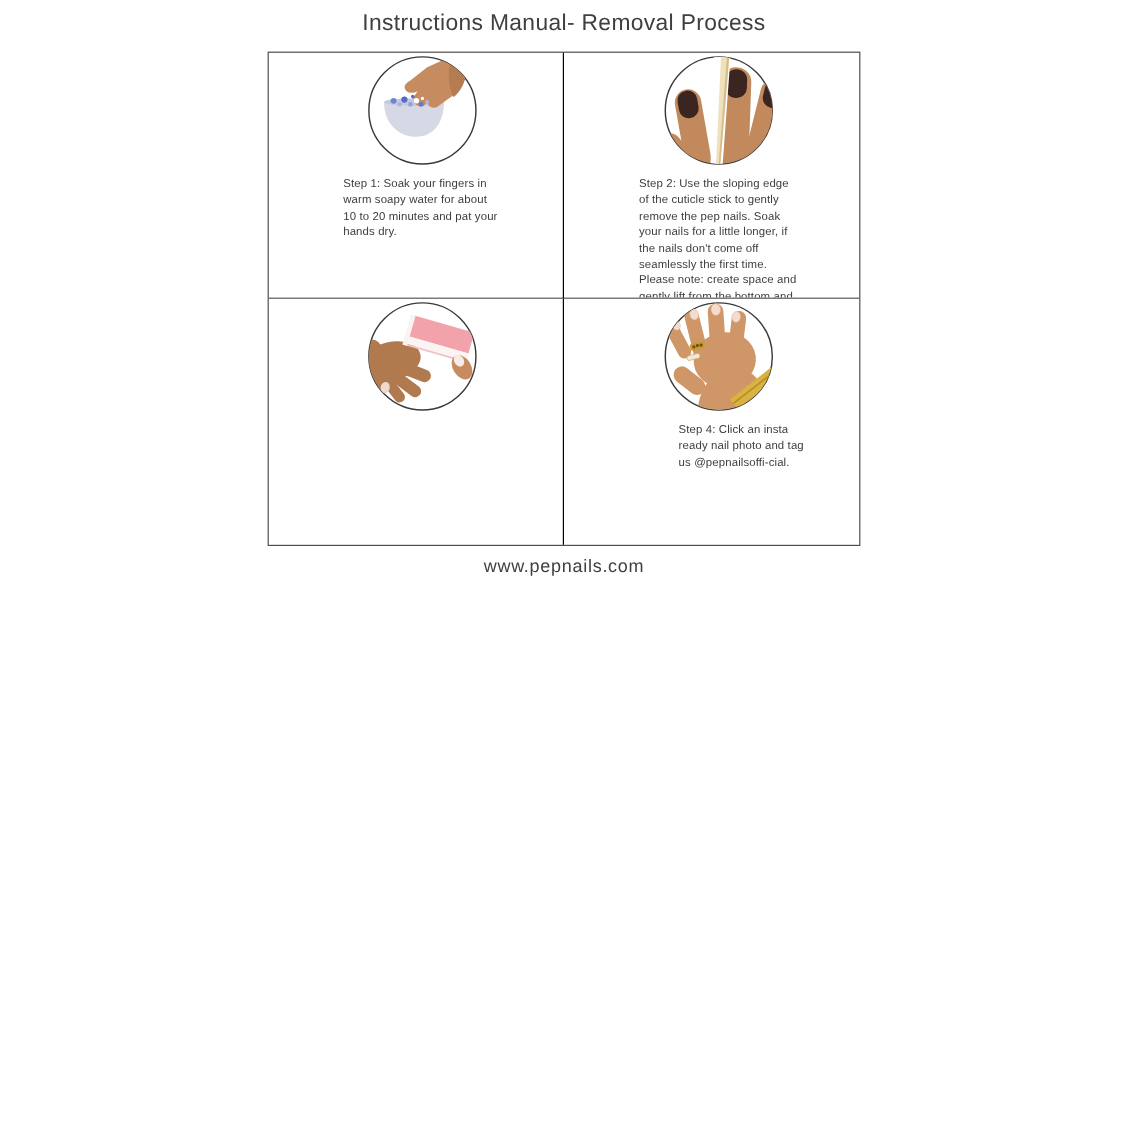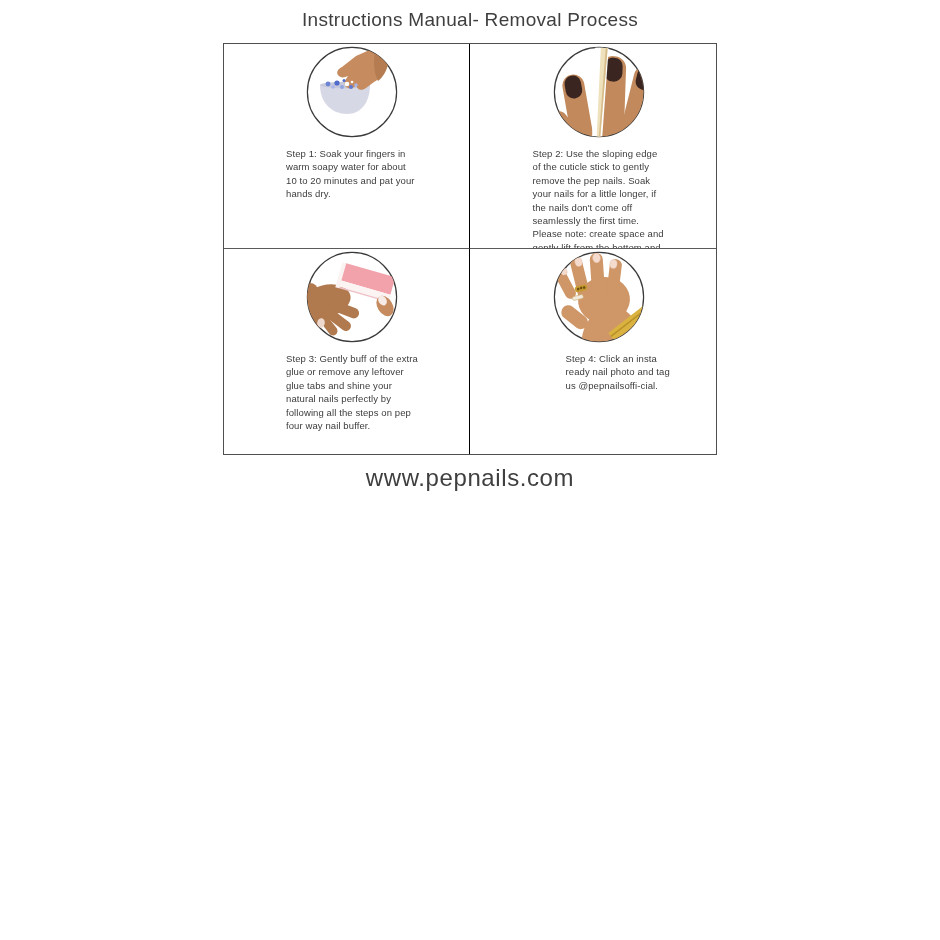--- a/index.html
+++ b/index.html
@@ -47,21 +47,21 @@
     line-height: 13.4px;
     color: #3c3c3c;
     letter-spacing: 0.1px;
   }
   .w-std { width: 132px; }
   .w-narrow { width: 106px; margin-left: 40px; }
   .footer {
     position: absolute;
     top: 464px; left: 0; width: 100%;
     text-align: center;
-    font-size: 24px;
+    font-size: 15px;
     font-weight: 300;
     letter-spacing: 0.6px;
     color: #3f3f3f;
   }
 </style>
 </head>
 <body>
 
 <div class="page">
 
@@ -170,21 +170,20 @@
               <rect x="36" y="44.5" width="52" height="1.4" fill="#eec3c8"></rect>
               <rect x="33" y="20" width="4" height="26" fill="#fbf3f2"></rect>
             </g>
             <g>
               <ellipse cx="81" cy="57" rx="7.5" ry="11" transform="rotate(-32 81 57)" fill="#c68c60"></ellipse>
               <ellipse cx="78.5" cy="51.5" rx="4" ry="5.2" transform="rotate(-32 78.5 51.5)" fill="#f6ebe6"></ellipse>
             </g>
           </g>
         </svg>
       </div>
-      <p class="step-text w-std">Step 3: Gently buff of the extra glue or remove any leftover glue tabs and shine your natural nails perfectly by following all the steps on pep four way nail buffer.</p>
     </div>
 
     <div class="cell cell-4">
       <div class="illus">
         <svg viewBox="0 0 96 96" xmlns="http://www.w3.org/2000/svg">
           <defs>
               <clipPath id="c4">
                 <circle cx="48" cy="48" r="44.6"></circle>
               </clipPath>
             </defs>

